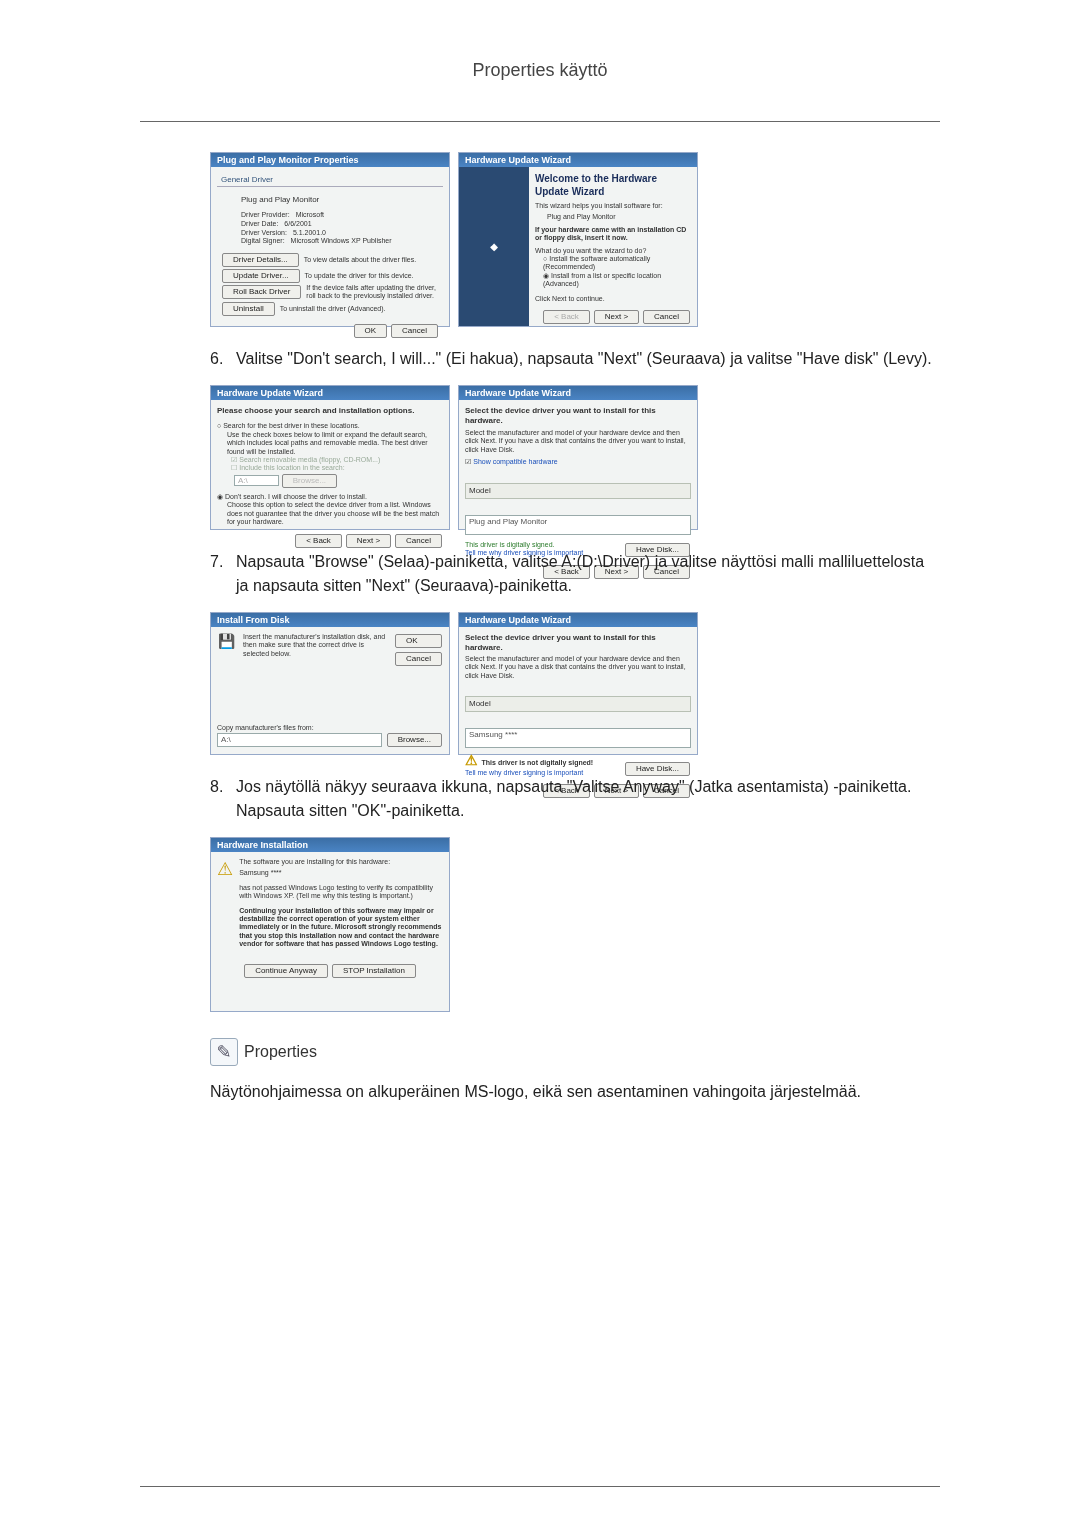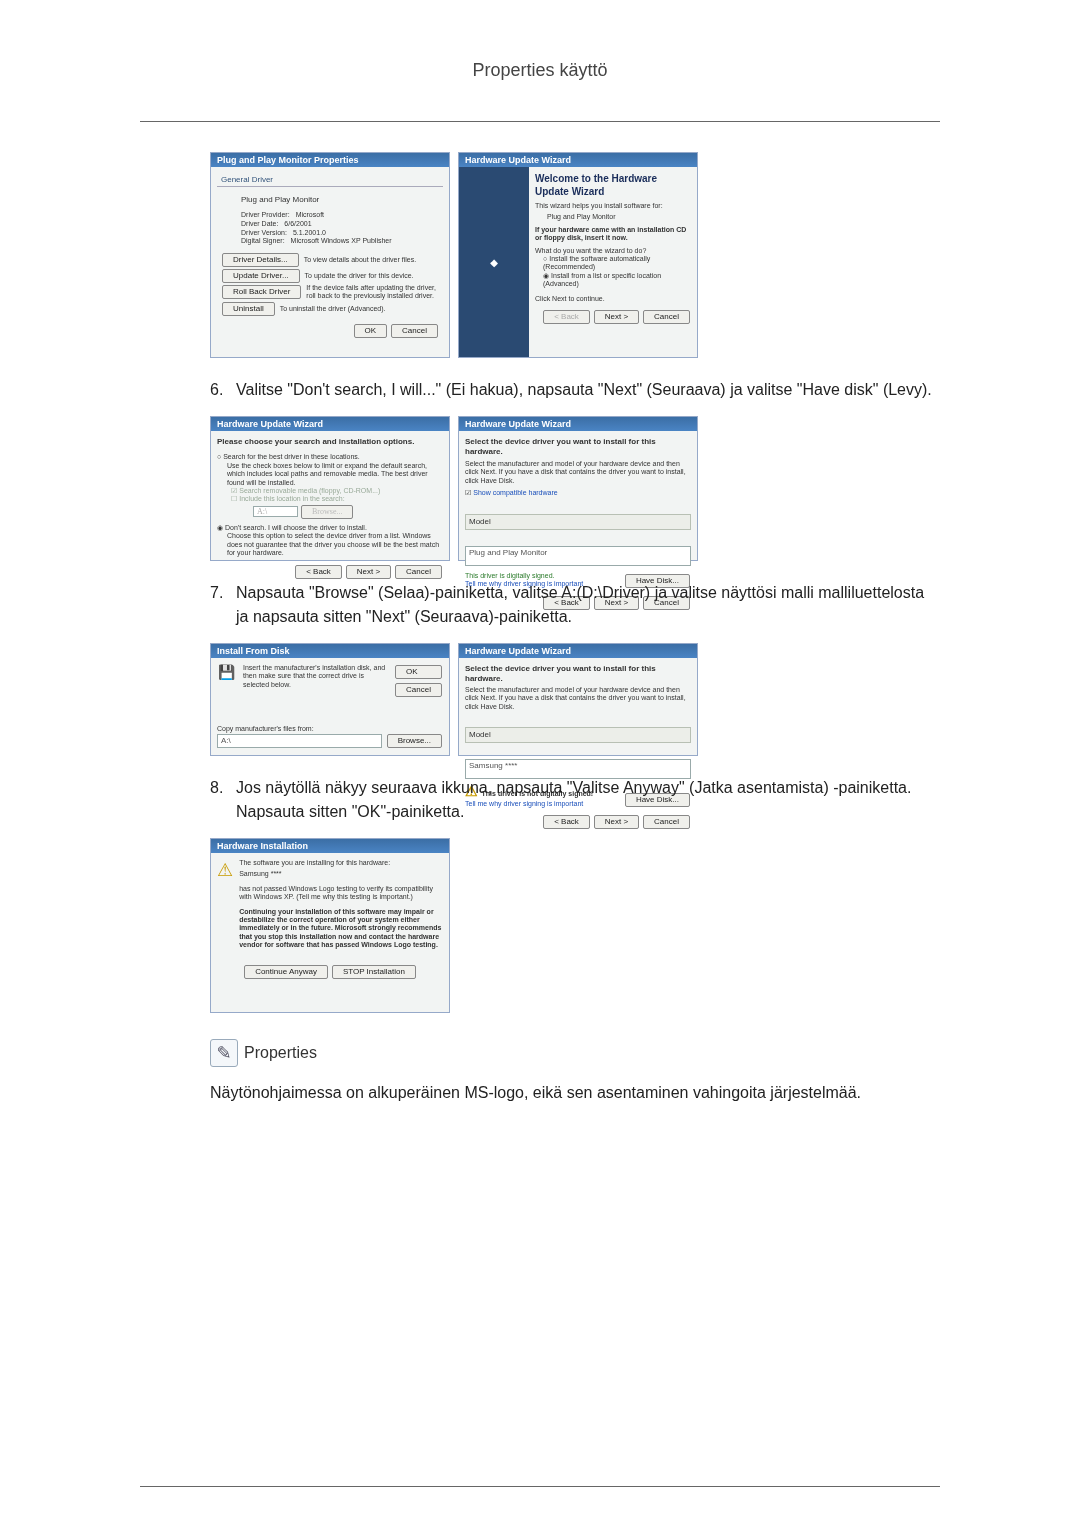--- a/index.html
+++ b/index.html
@@ -87,23 +87,23 @@
   .note-row { display:flex; align-items:center; gap:6px; margin: 26px 0 14px 0; }
   .note-icon {
     width:26px; height:26px; border:1px solid #9ab; border-radius:3px;
     display:flex; align-items:center; justify-content:center;
     color:#556; font-size:18px; background:#f4f7fa;
   }
   .para { font-size:16px; line-height:1.55; margin:6px 0; color:#222; }
   .footer-rule { position:absolute; bottom:40px; left:140px; right:140px; border-top:1px solid #666; }
 
   
-  .shot.s1, .shot.s2 { width: 240px; height: 206px; }
+  .shot.s1, .shot.s2 { width: 240px; height: 175px; }
   .shot.s3, .shot.s4 { width: 240px; height: 145px; }
-  .shot.s5, .shot.s6 { width: 240px; height: 113px; }
+  .shot.s5, .shot.s6 { width: 240px; height: 143px; }
   .shot.s7 { width: 240px; height: 175px; }
 
   .inner { font-size:7px; color:#333; line-height:1.25; }
   .fieldbox { background:#fff; border:1px solid #9aa; padding:1px 3px; font-size:8px; color:#555;}
   .link { color:#1a4fba; }
   .warn-icon { color:#c79a00; font-size:14px; margin-right:4px;}
 </style>
 </head>
 <body>
 
@@ -192,21 +192,21 @@
     <div class="shot-row">
 
       <div class="shot s3">
         <div class="titlebar">Hardware Update Wizard</div>
         <div class="dlg-body inner" style="height:calc(100% - 14px); box-sizing:border-box;">
           <div style="font-weight:bold; font-size:8px;">Please choose your search and installation options.</div>
           <div style="margin-top:6px;">○ <span>Search for the best driver in these locations.</span></div>
           <div class="smalltxt" style="margin-left:10px;">Use the check boxes below to limit or expand the default search, which includes local paths and removable media. The best driver found will be installed.</div>
           <div class="smalltxt" style="margin-left:14px; color:#9a9;">☑ <span>Search removable media (floppy, CD-ROM...)</span></div>
           <div class="smalltxt" style="margin-left:14px; color:#9a9;">☐ <span>Include this location in the search:</span></div>
-          <div style="margin-left:36px;font-family:Liberation Serif, serif;"><span class="fieldbox" style="color:#aaa; padding:0 30px 0 3px;">A:\</span> <span class="xp-btn" style="color:#bbb;">Browse...</span></div>
+          <div style="margin-left:17px;"><span class="fieldbox" style="color:#aaa; padding:0 30px 0 3px;">A:\</span> <span class="xp-btn" style="color:#bbb;">Browse...</span></div>
           <div style="margin-top:4px;">◉ <span>Don't search. I will choose the driver to install.</span></div>
           <div class="smalltxt" style="margin-left:10px;">Choose this option to select the device driver from a list. Windows does not guarantee that the driver you choose will be the best match for your hardware.</div>
           <div class="btnrow">
             <span class="xp-btn">&lt; Back</span>
             <span class="xp-btn">Next &gt;</span>
             <span class="xp-btn">Cancel</span>
           </div>
         </div>
       </div>
 

